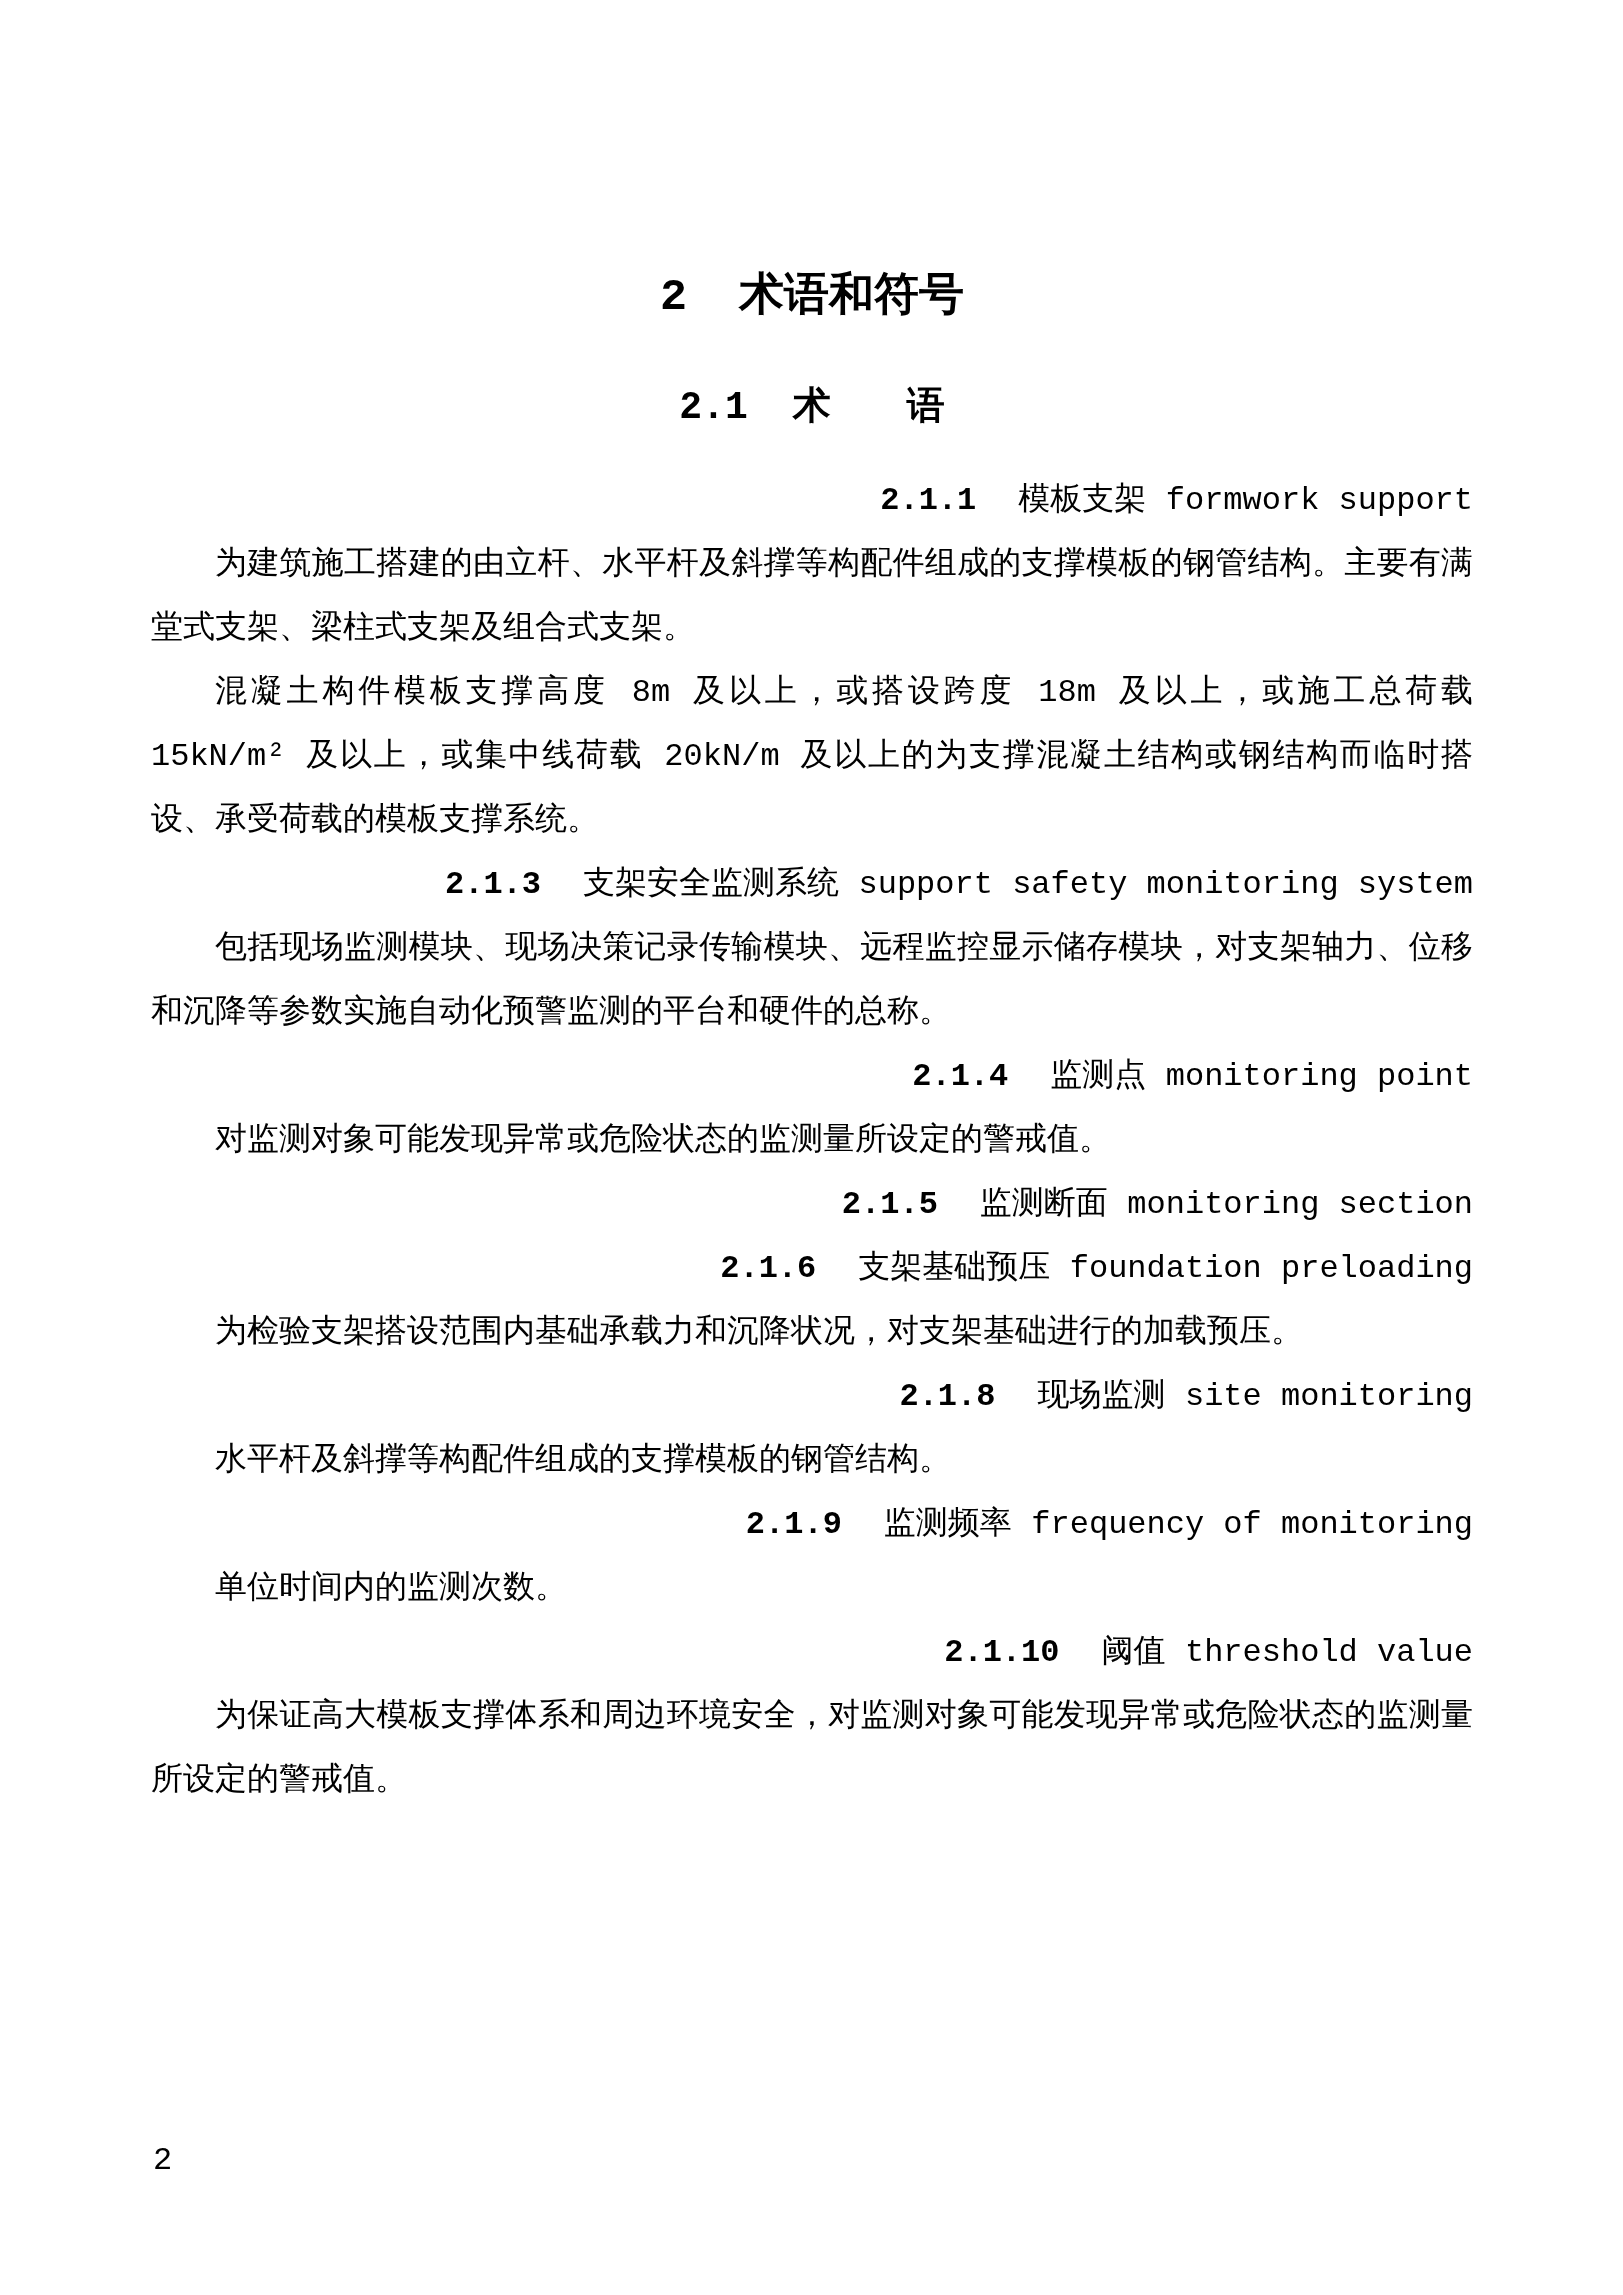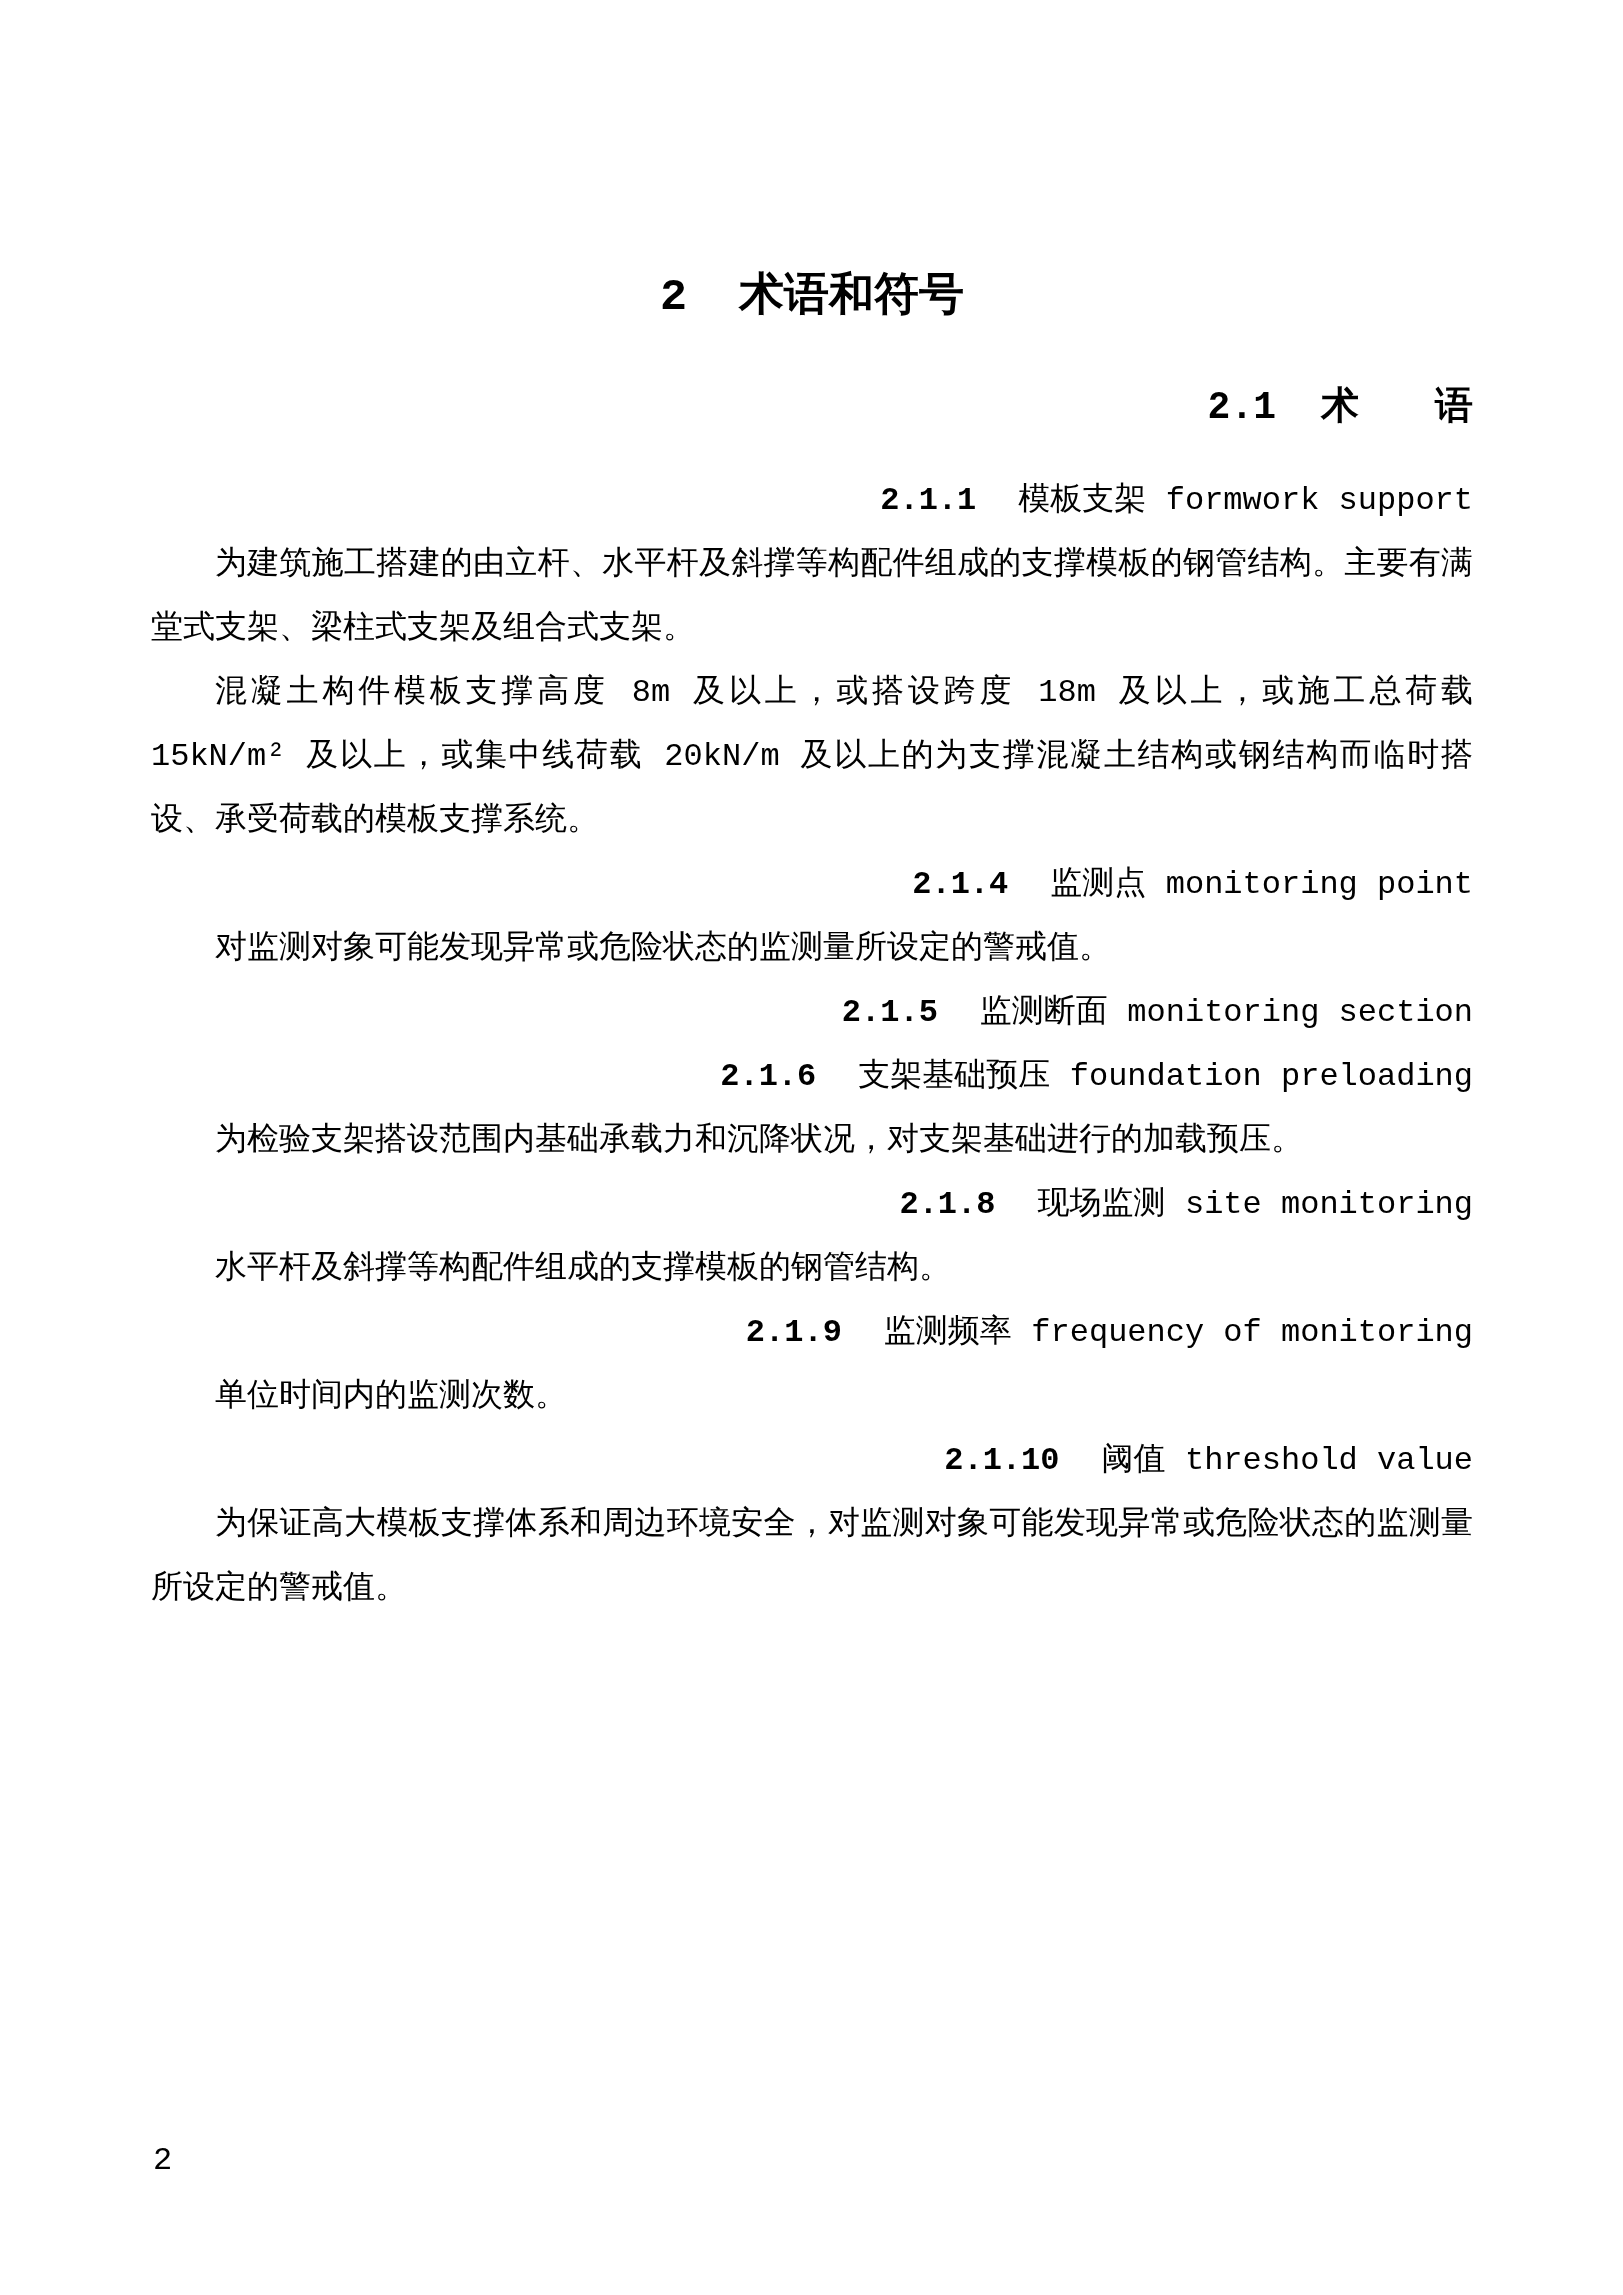--- a/index.html
+++ b/index.html
@@ -30,21 +30,21 @@
   }
   .chapter-title .num {
     margin-right: 52px;
   }
   
   .section-title {
     margin: 62px 0 0 0;
     font-size: 38px;
     line-height: 43px;
     font-weight: bold;
-    text-align: right;
+    text-align: center;
     white-space: nowrap;
   }
   .section-title .num {
     margin-right: 45px;
   }
   
   .terms {
     margin-top: 40px;
     font-size: 32px;
     line-height: 64px;
@@ -95,20 +95,26 @@
     <p class="term-heading">
       <span class="term-number">2.1.1</span><span class="term-zh">模板支架</span><span class="term-en">formwork support</span>
     </p>
     <p class="term-definition">为建筑施工搭建的由立杆、水平杆及斜撑等构配件组成的支撑模板的钢管结构。主要有满堂式支架、梁柱式支架及组合式支架。</p>
   </div>
 
   <div class="term">
     <p class="term-definition">混凝土构件模板支撑高度 8m 及以上，或搭设跨度 18m 及以上，或施工总荷载 15kN/m² 及以上，或集中线荷载 20kN/m 及以上的为支撑混凝土结构或钢结构而临时搭设、承受荷载的模板支撑系统。</p>
   </div>
 
+  <div class="term">
+    <p class="term-heading">
+      <span class="term-number">2.1.3</span><span class="term-zh">支架安全监测系统</span><span class="term-en">support safety monitoring system</span>
+    </p>
+    <p class="term-definition">包括现场监测模块、现场决策记录传输模块、远程监控显示储存模块，对支架轴力、位移和沉降等参数实施自动化预警监测的平台和硬件的总称。</p>
+  </div>
 
   <div class="term">
     <p class="term-heading">
       <span class="term-number">2.1.4</span><span class="term-zh">监测点</span><span class="term-en">monitoring point</span>
     </p>
     <p class="term-definition">对监测对象可能发现异常或危险状态的监测量所设定的警戒值。</p>
   </div>
 
   <div class="term">
     <p class="term-heading">

